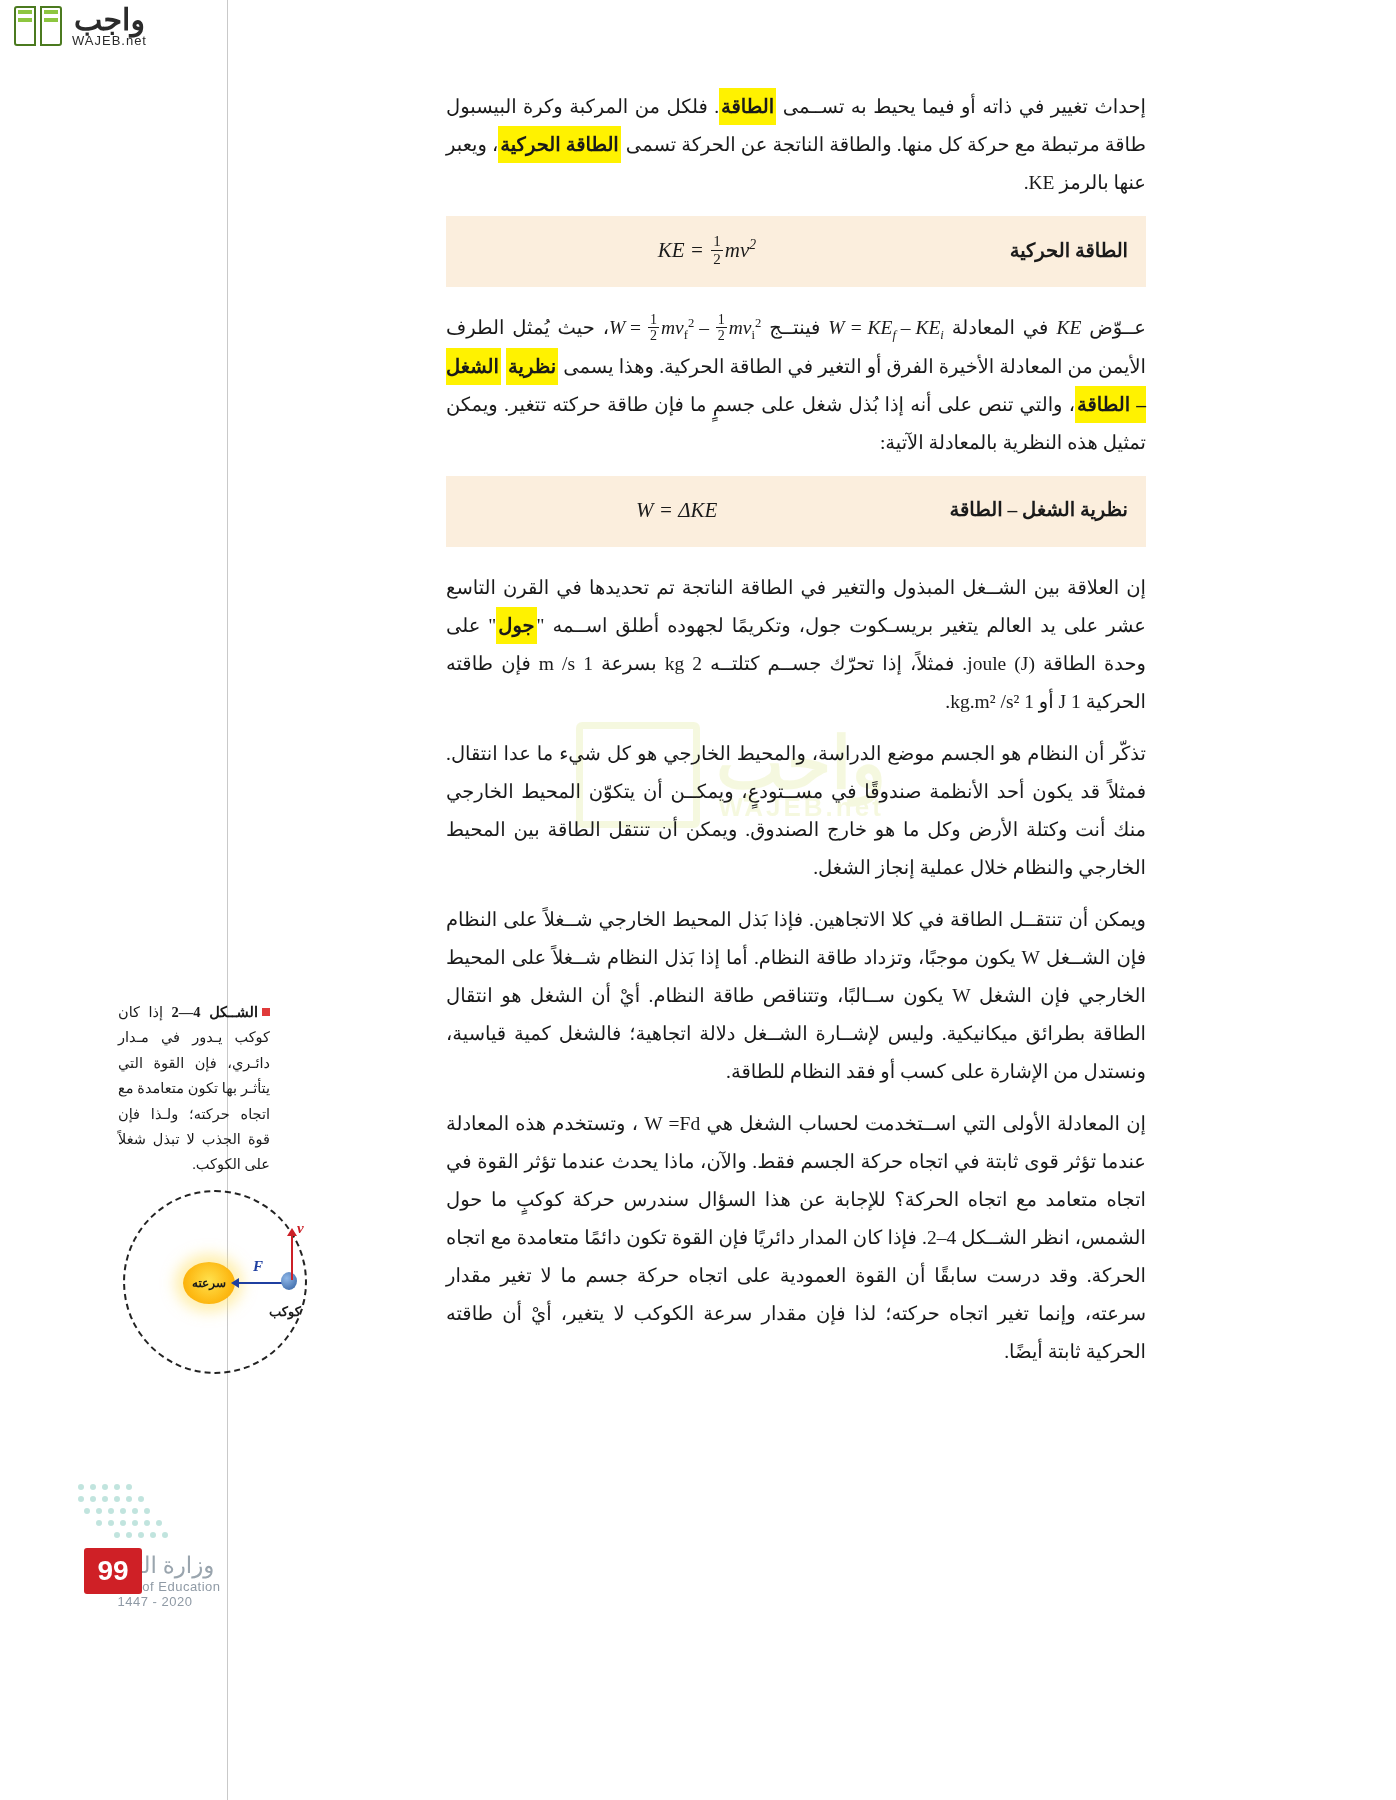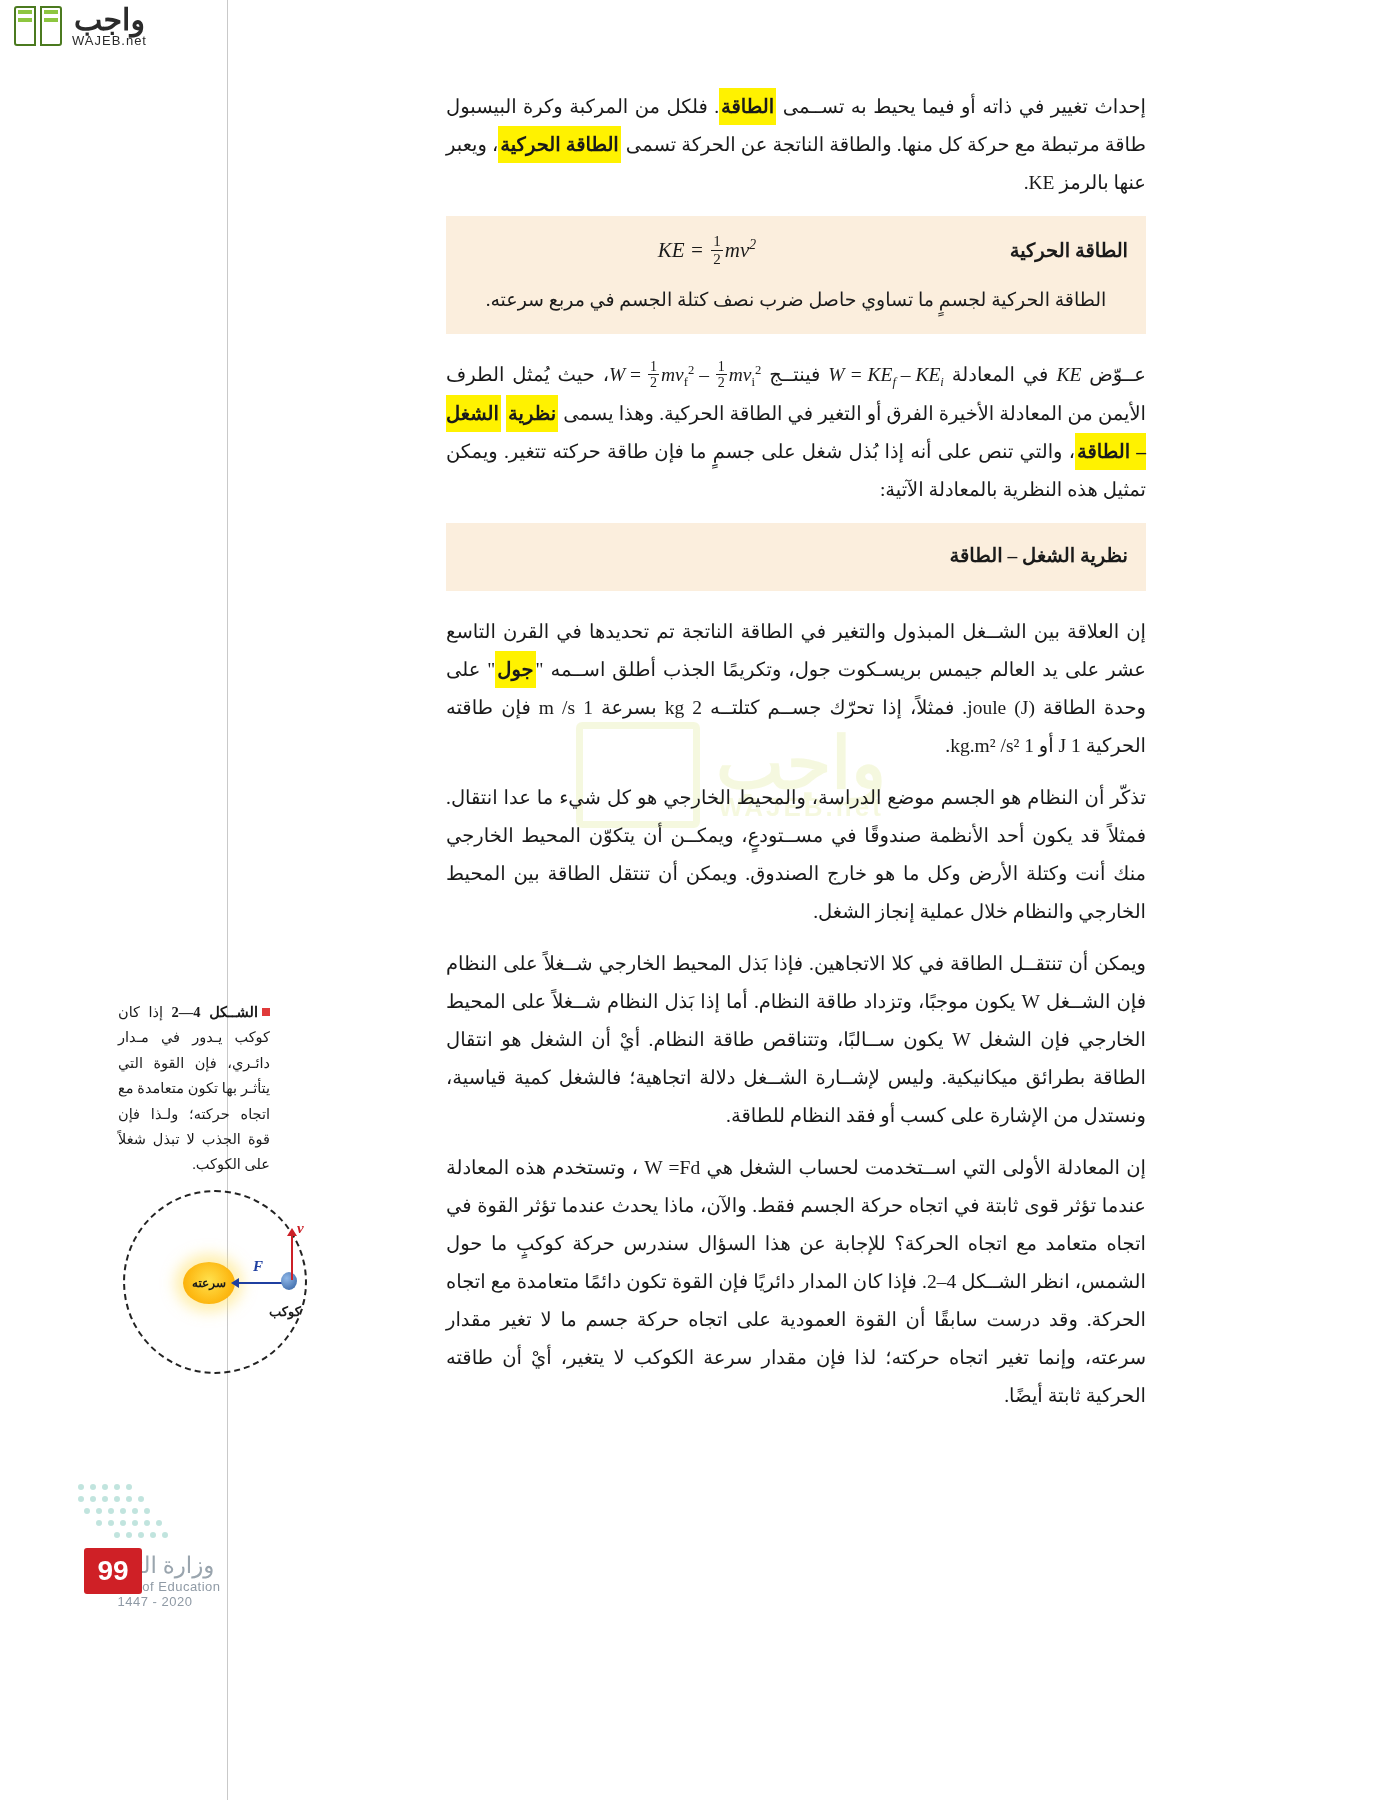--- a/index.html
+++ b/index.html
@@ -160,32 +160,34 @@
 
   <p><span>إحداث تغيير في ذاته أو فيما يحيط به تســمى </span><span class="hl">الطاقة</span><span>. فلكل من المركبة وكرة البيسبول طاقة مرتبطة مع حركة كل منها. والطاقة الناتجة عن الحركة تسمى </span><span class="hl">الطاقة الحركية</span><span>، ويعبر عنها بالرمز KE.</span></p>
 
   <div class="fbox">
     <div class="row">
       <div class="title">الطاقة الحركية</div>
       <div class="eq">
         <span class="mathi">KE</span> = <span class="frac"><span class="num">1</span><span class="den">2</span></span><span class="mathi">mv</span><sup>2</sup>
       </div>
     </div>
-    <div class="desc">الطاقة الحركية لجسمٍ ما تساوي حاصل ضرب نصف كتلة الجسم في مربع سرعته.</div>
   </div>
 
   <p><span>عــوّض </span><span class="mathi ltr">KE</span><span> في المعادلة </span><span class="ltr mathi">W = KE<sub>f</sub> – KE<sub>i</sub></span><span> فينتــج </span><span class="ltr"><span class="mathi">W</span> = <span class="frac"><span class="num">1</span><span class="den">2</span></span><span class="mathi">mv</span><sub>f</sub><sup>2</sup> – <span class="frac"><span class="num">1</span><span class="den">2</span></span><span class="mathi">mv</span><sub>i</sub><sup>2</sup></span><span>، حيث يُمثل الطرف الأيمن من المعادلة الأخيرة الفرق أو التغير في الطاقة الحركية. وهذا يسمى </span><span class="hl">نظرية</span> <span class="hl">الشغل – الطاقة</span><span>، والتي تنص على أنه إذا بُذل شغل على جسمٍ ما فإن طاقة حركته تتغير. ويمكن تمثيل هذه النظرية بالمعادلة الآتية:</span></p>
 
   <div class="fbox">
     <div class="row">
       <div class="title">نظرية الشغل – الطاقة</div>
-    </div>
-  </div>
-
-  <p><span>إن العلاقة بين الشــغل المبذول والتغير في الطاقة الناتجة تم تحديدها في القرن التاسع عشر على يد العالم جيمس بريسـكوت جول، وتكريمًا الجذب أطلق اســمه "</span><span class="hl">جول</span><span>" على وحدة الطاقة (J) joule. فمثلاً، إذا تحرّك جســم كتلتــه 2 kg بسرعة 1 m /s فإن طاقته الحركية 1 J أو 1 kg.m² /s².</span></p>
+      <div class="eq">
+        <span class="mathi">W</span> = Δ<span class="mathi">KE</span>
+      </div>
+    </div>
+  </div>
+
+  <p><span>إن العلاقة بين الشــغل المبذول والتغير في الطاقة الناتجة تم تحديدها في القرن التاسع عشر على يد العالم يتغير بريسـكوت جول، وتكريمًا لجهوده أطلق اســمه "</span><span class="hl">جول</span><span>" على وحدة الطاقة (J) joule. فمثلاً، إذا تحرّك جســم كتلتــه 2 kg بسرعة 1 m /s فإن طاقته الحركية 1 J أو 1 kg.m² /s².</span></p>
 
   <p>تذكّر أن النظام هو الجسم موضع الدراسة، والمحيط الخارجي هو كل شيء ما عدا انتقال. فمثلاً قد يكون أحد الأنظمة صندوقًا في مســتودعٍ، ويمكــن أن يتكوّن المحيط الخارجي منك أنت وكتلة الأرض وكل ما هو خارج الصندوق. ويمكن أن تنتقل الطاقة بين المحيط الخارجي والنظام خلال عملية إنجاز الشغل.</p>
 
   <p>ويمكن أن تنتقــل الطاقة في كلا الاتجاهين. فإذا بَذل المحيط الخارجي شــغلاً على النظام فإن الشــغل W يكون موجبًا، وتزداد طاقة النظام. أما إذا بَذل النظام شــغلاً على المحيط الخارجي فإن الشغل W يكون ســالبًا، وتتناقص طاقة النظام. أيْ أن الشغل هو انتقال الطاقة بطرائق ميكانيكية. وليس لإشــارة الشــغل دلالة اتجاهية؛ فالشغل كمية قياسية، ونستدل من الإشارة على كسب أو فقد النظام للطاقة.</p>
 
 
   <p>إن المعادلة الأولى التي اســتخدمت لحساب الشغل هي W =Fd ، وتستخدم هذه المعادلة عندما تؤثر قوى ثابتة في اتجاه حركة الجسم فقط. والآن، ماذا يحدث عندما تؤثر القوة في اتجاه متعامد مع اتجاه الحركة؟ للإجابة عن هذا السؤال سندرس حركة كوكبٍ ما حول الشمس، انظر الشــكل 4–2. فإذا كان المدار دائريًا فإن القوة تكون دائمًا متعامدة مع اتجاه الحركة. وقد درست سابقًا أن القوة العمودية على اتجاه حركة جسم ما لا تغير مقدار سرعته، وإنما تغير اتجاه حركته؛ لذا فإن مقدار سرعة الكوكب لا يتغير، أيْ أن طاقته الحركية ثابتة أيضًا.</p>
 </div>
 
 <div class="caption">

